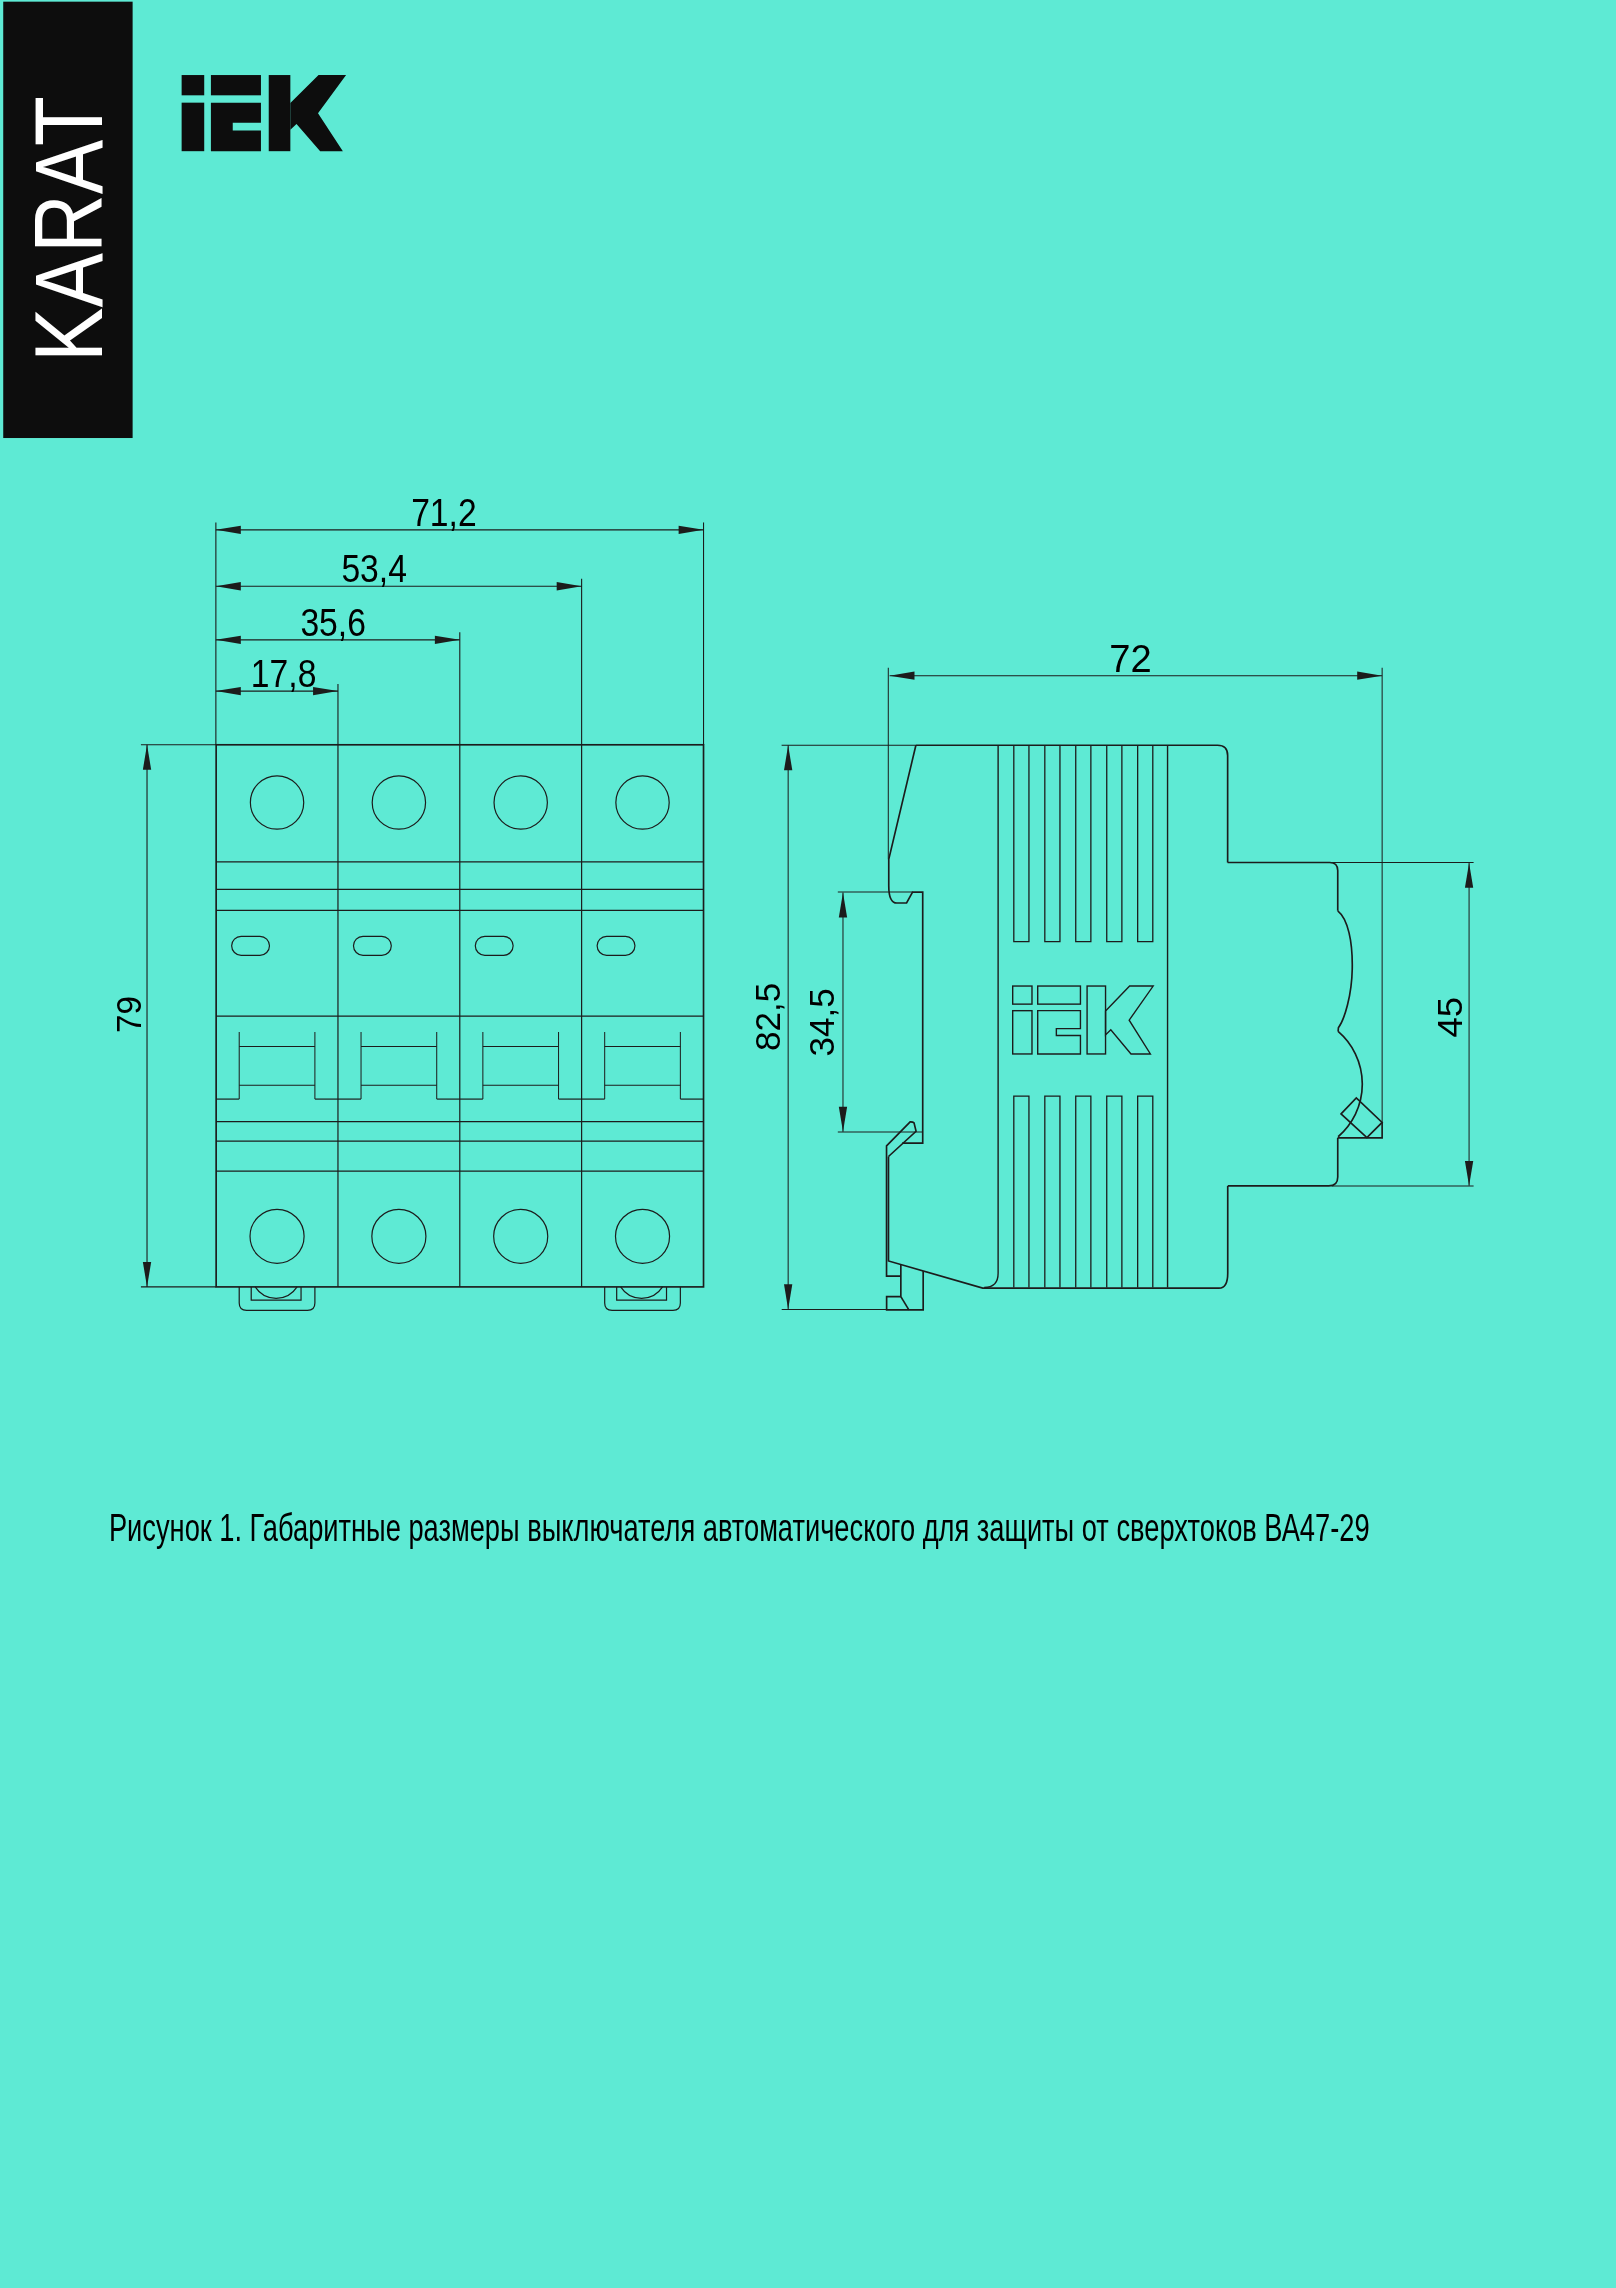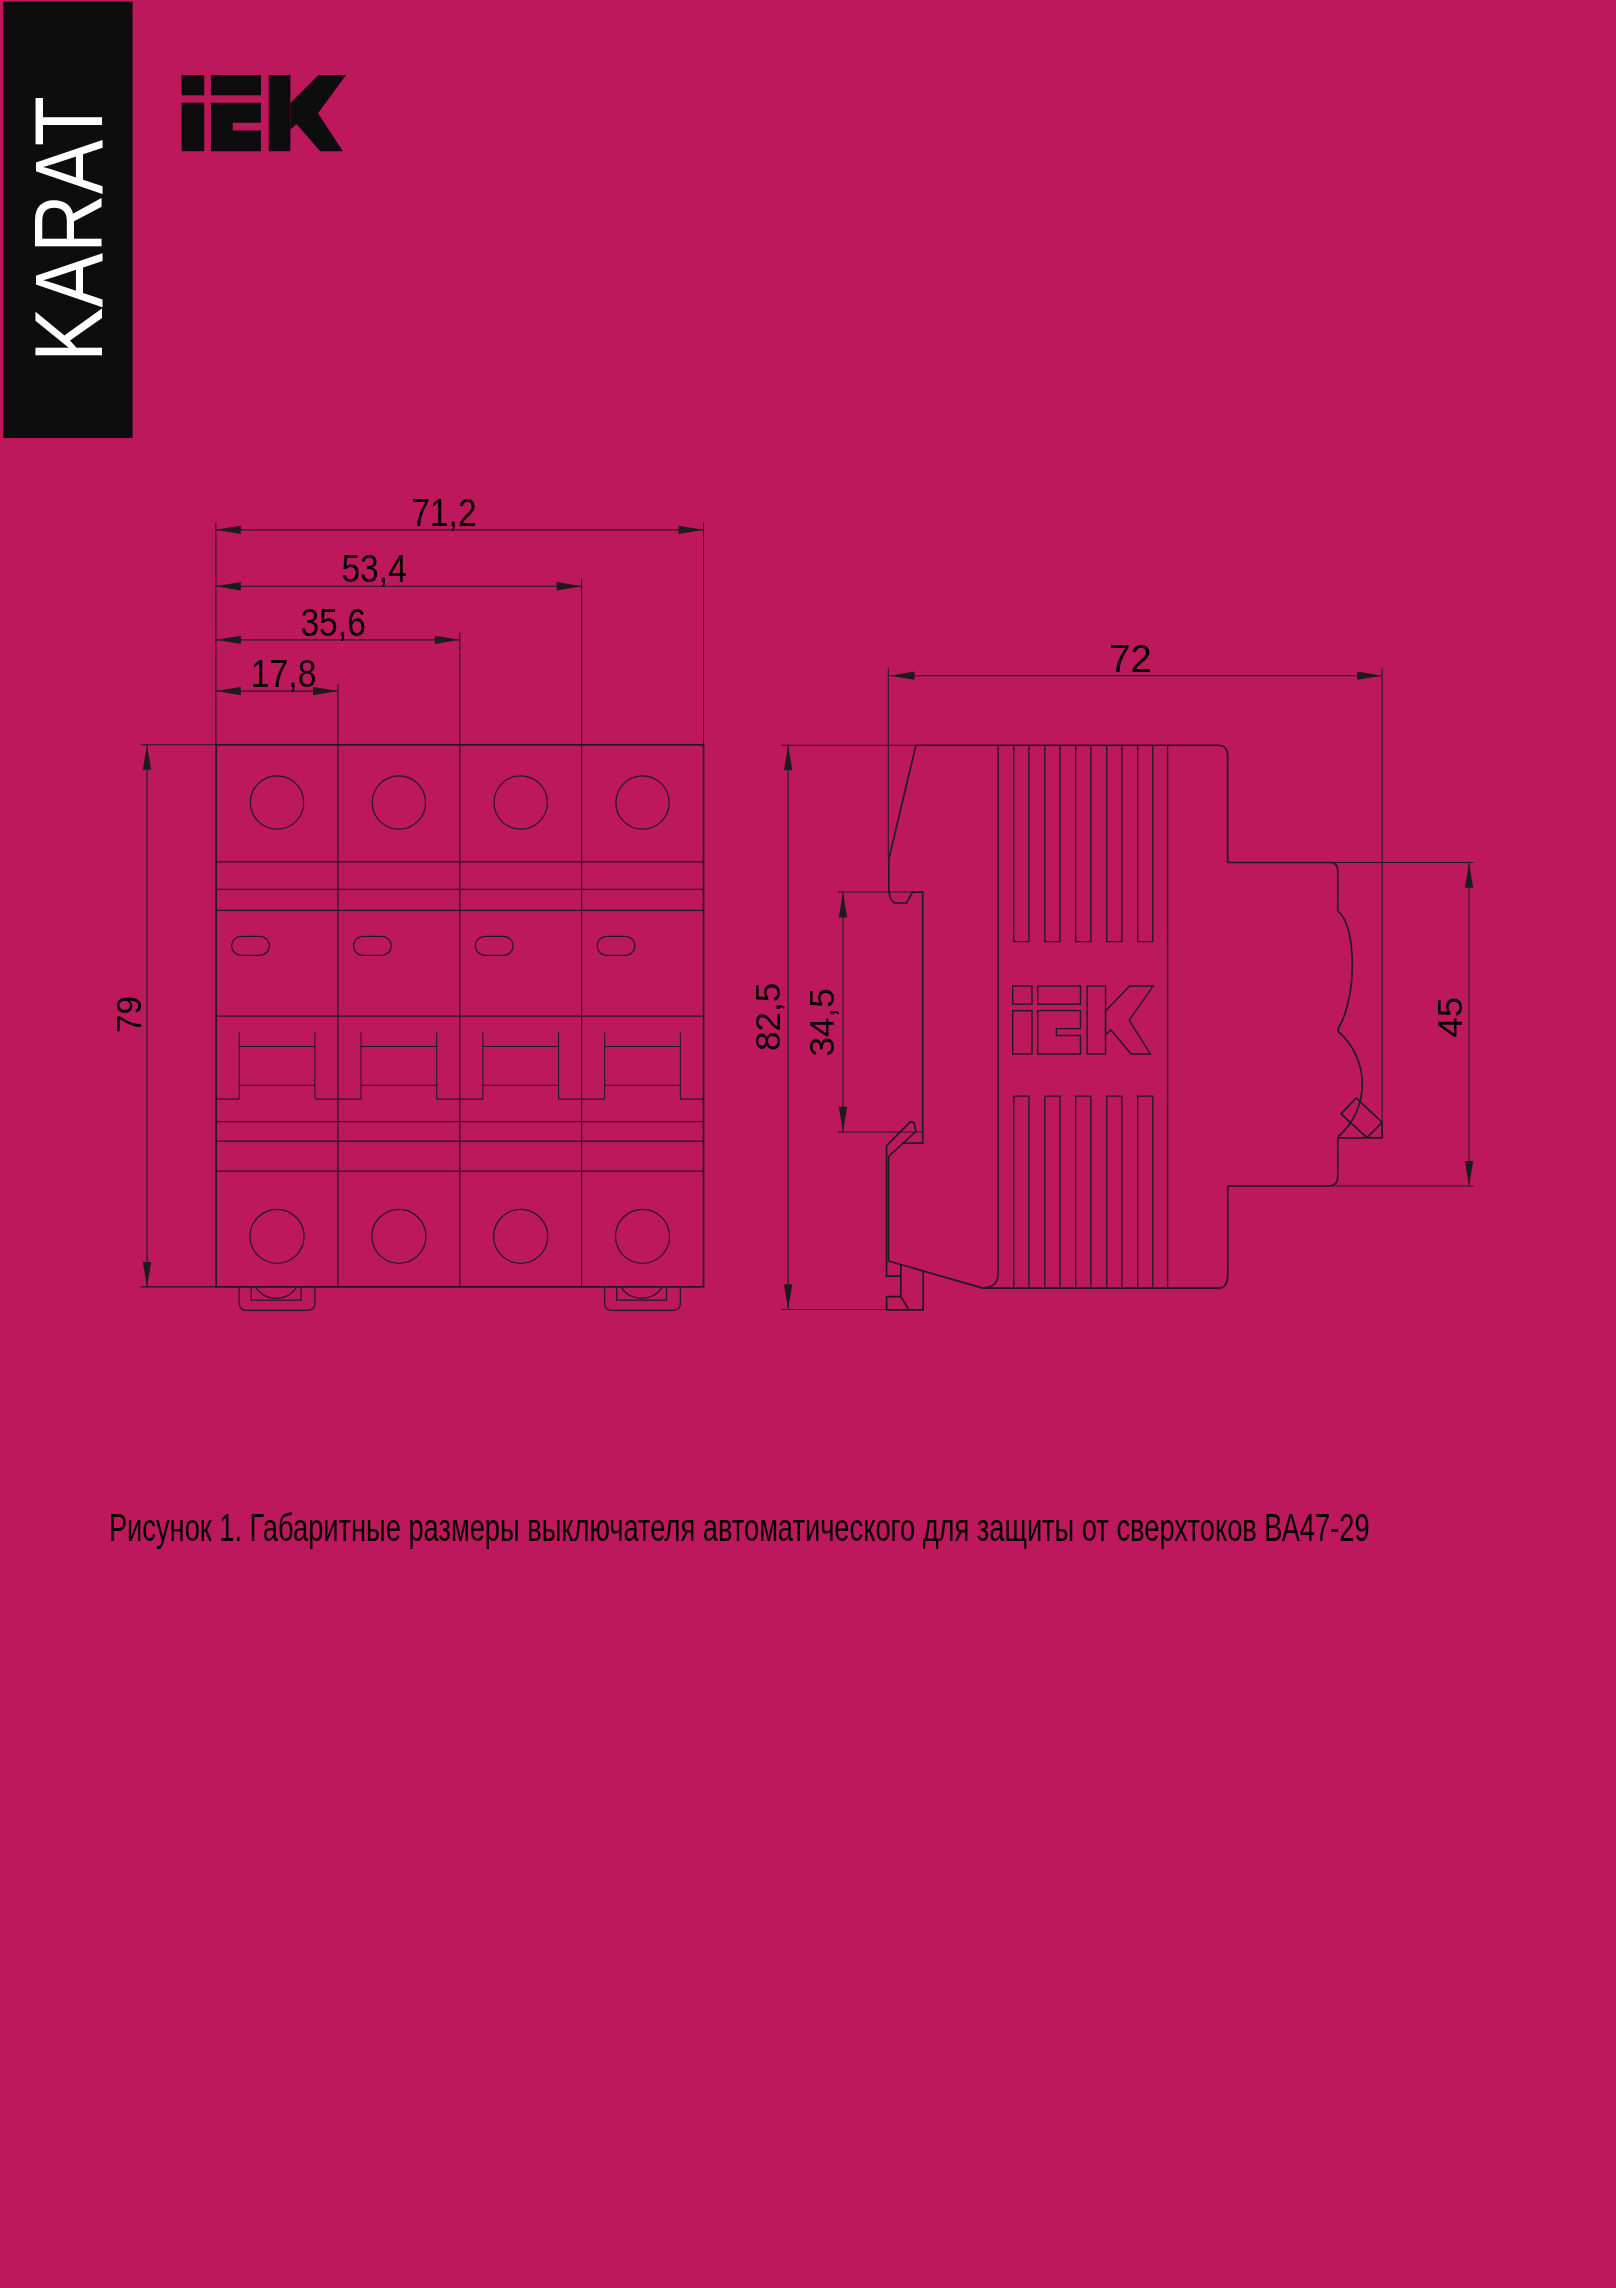--- a/index.html
+++ b/index.html
@@ -1,16 +1,16 @@
 <!DOCTYPE html>
 <html style="font-size:14.8px"><head>
 <meta charset="utf-8">
 <style>
   html,body{margin:0;padding:0;background:#fff;}
-  .page{position:relative;width:1616px;height:2289px;background:#be185d;overflow:hidden;}
+  .page{position:relative;width:1616px;height:2289px;background:#5eead4;overflow:hidden;}
   svg{display:block;}
   text{font-family:"Liberation Sans",sans-serif;fill:#000;}
 </style>
 </head>
 <body>
 <div class="page">
 <svg width="1616" height="2289" viewBox="0 0 1751 2480">
 <defs>
   <g id="iek">
     <rect x="0" y="0" width="20.9" height="19.6"></rect>

